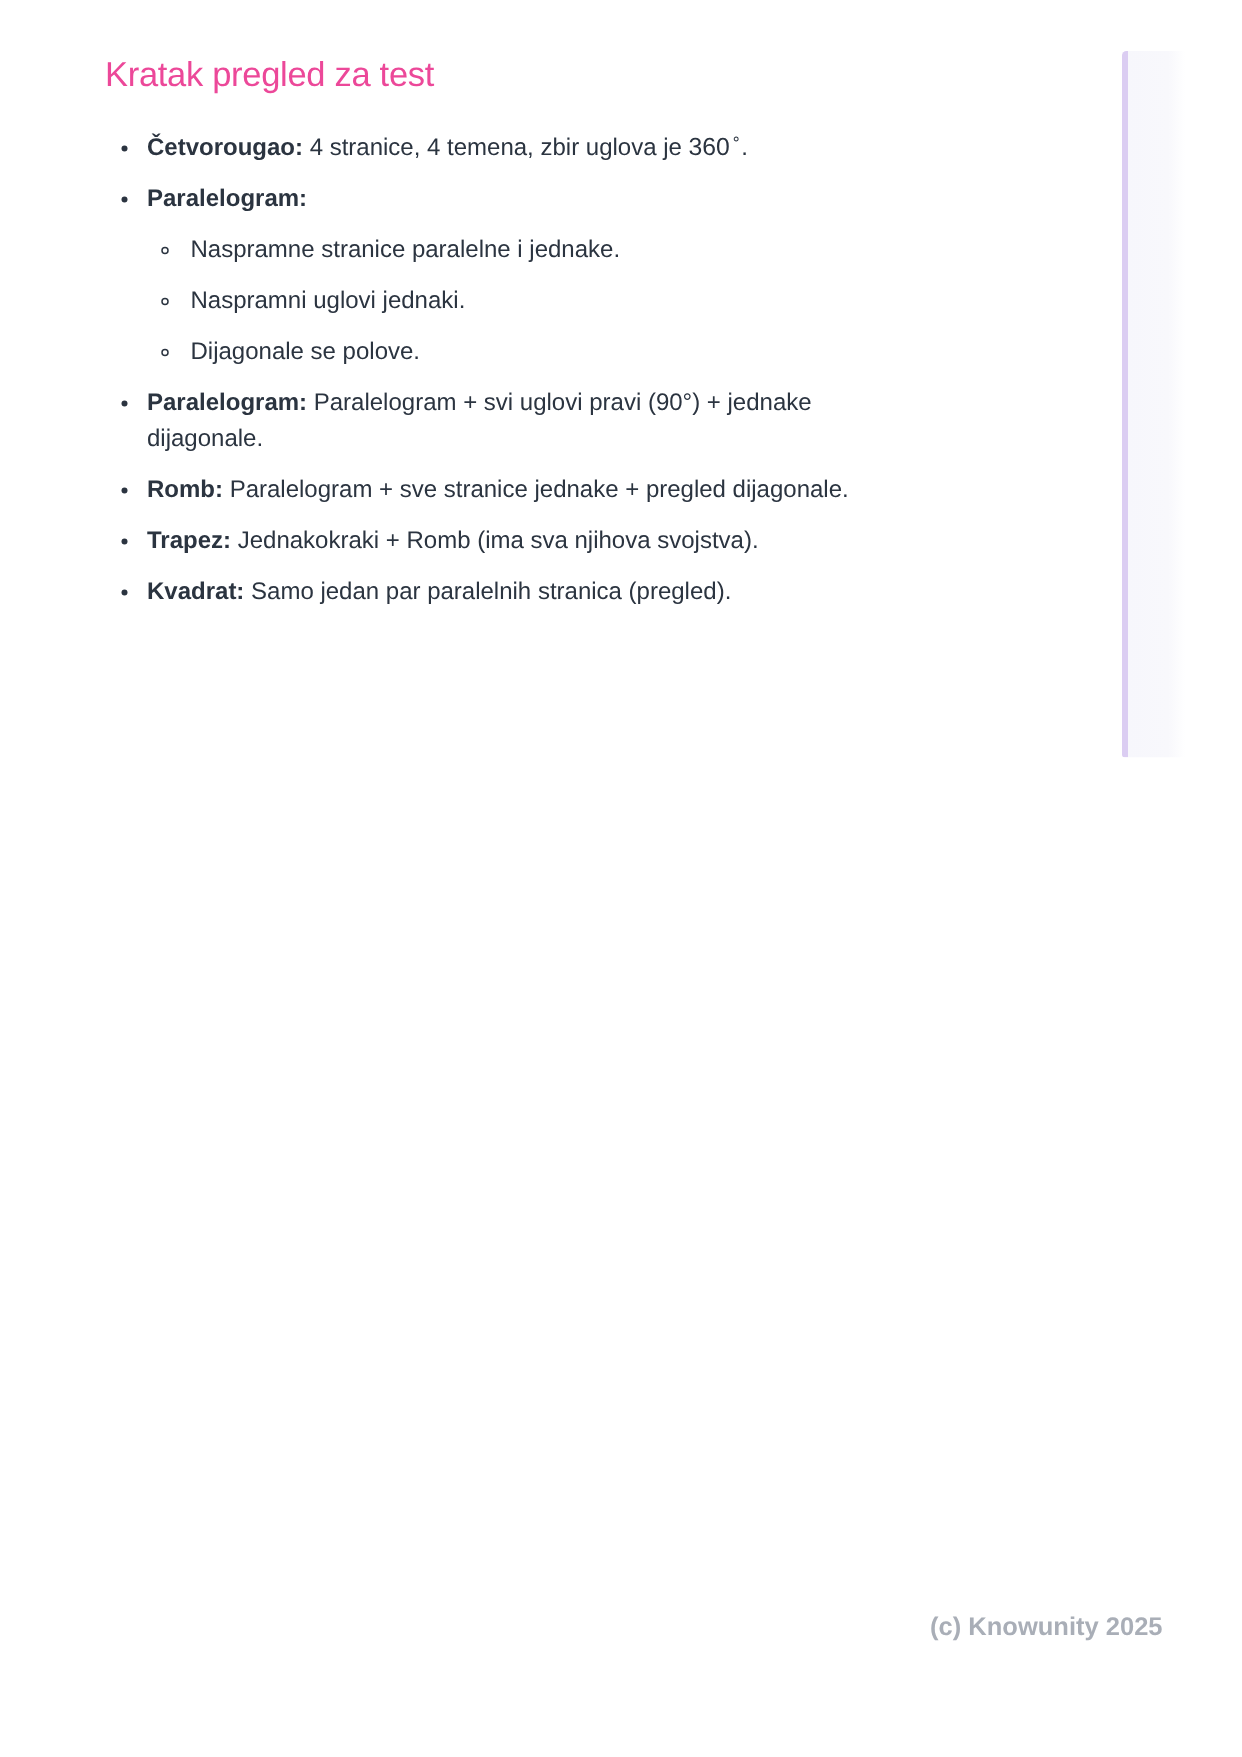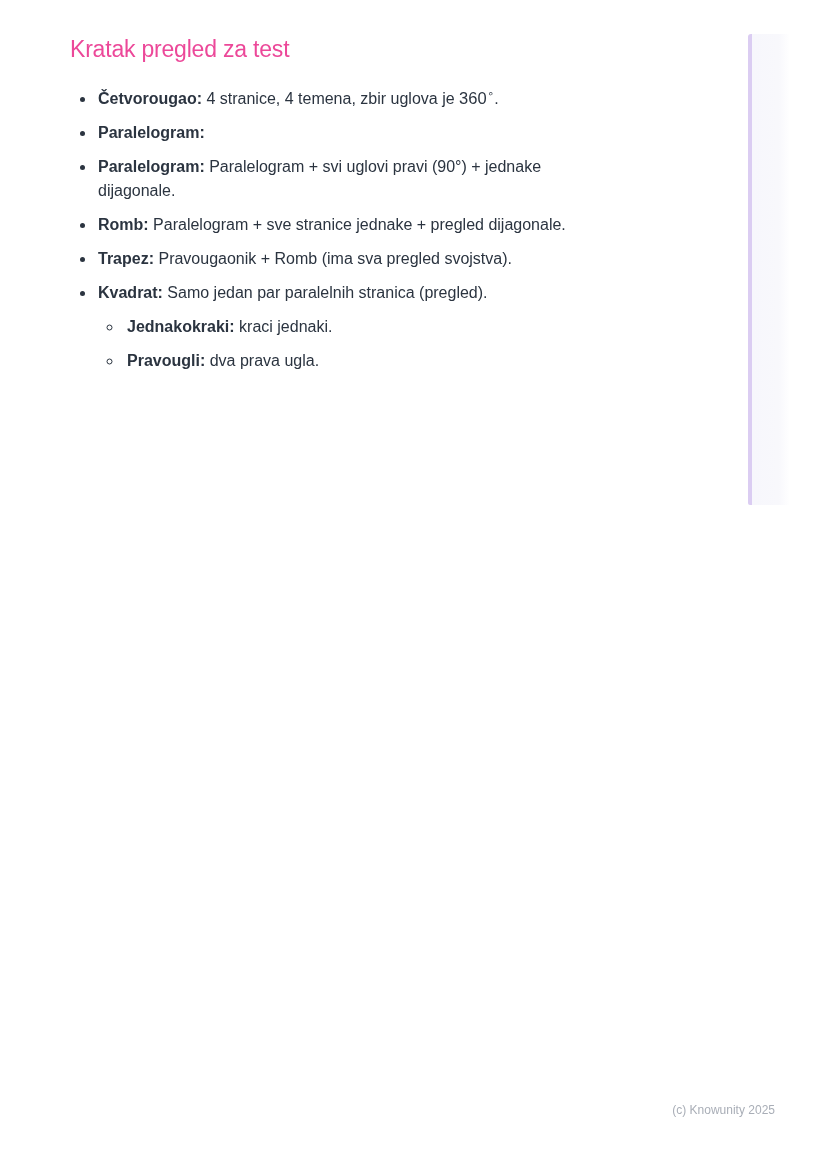--- a/index.html
+++ b/index.html
@@ -72,60 +72,62 @@
     top: 34px;
     height: 471px;
     width: 38px;
     border-left: 4px solid #dbcdf2;
     border-top-left-radius: 3px;
     border-bottom-left-radius: 2px;
     background: linear-gradient(to right, #f7f7fc 0%, #f8f8fc 70%, #ffffff 100%);
   }
   .page-footer {
     position: absolute;
-    top: 1103px;
+    top: 1075px;
     right: 53px;
-    font-size: 12px;
+    font-size: 17px;
     color: #a9aeb7;
+    font-weight: bold;
   }
 </style>
 </head>
 <body>
 
 <div class="content">
   <h1 class="doc-title">Kratak pregled za test</h1>
 
   <ul class="main-list">
 
     <li>
       <span class="bold-label">Četvorougao:</span><span> 4 stranice, 4 temena, zbir uglova je </span><span class="math"><span>360</span><span class="deg">∘</span></span><span>.</span>
     </li>
 
     <li>
       <span class="bold-label">Paralelogram:</span><span></span>
+      <ul class="sub-list">
+        <li><span>Naspramne stranice paralelne i jednake.</span></li>
+        <li><span>Naspramni uglovi jednaki.</span></li>
+        <li><span>Dijagonale se polove.</span></li>
+      </ul>
     </li>
 
     <li>
       <span class="bold-label">Paralelogram:</span><span> Paralelogram + svi uglovi pravi (90°) + jednake dijagonale.</span>
     </li>
 
     <li>
       <span class="bold-label">Romb:</span><span> Paralelogram + sve stranice jednake + pregled dijagonale.</span>
     </li>
 
     <li>
-      <span class="bold-label">Trapez:</span><span> Pravougaonik + Romb (ima sva pregled svojstva).</span>
+      <span class="bold-label">Trapez:</span><span> Jednakokraki + Romb (ima sva njihova svojstva).</span>
     </li>
 
     <li>
       <span class="bold-label">Kvadrat:</span><span> Samo jedan par paralelnih stranica (pregled).</span>
-      <ul class="sub-list">
-        <li><span class="bold-label">Jednakokraki:</span><span> kraci jednaki.</span></li>
-        <li><span class="bold-label">Pravougli:</span><span> dva prava ugla.</span></li>
-      </ul>
     </li>
 
   </ul>
 </div>
 
 <div class="side-strip"></div>
 
 <div class="page-footer">(c) Knowunity 2025</div>
 
 </body></html>

